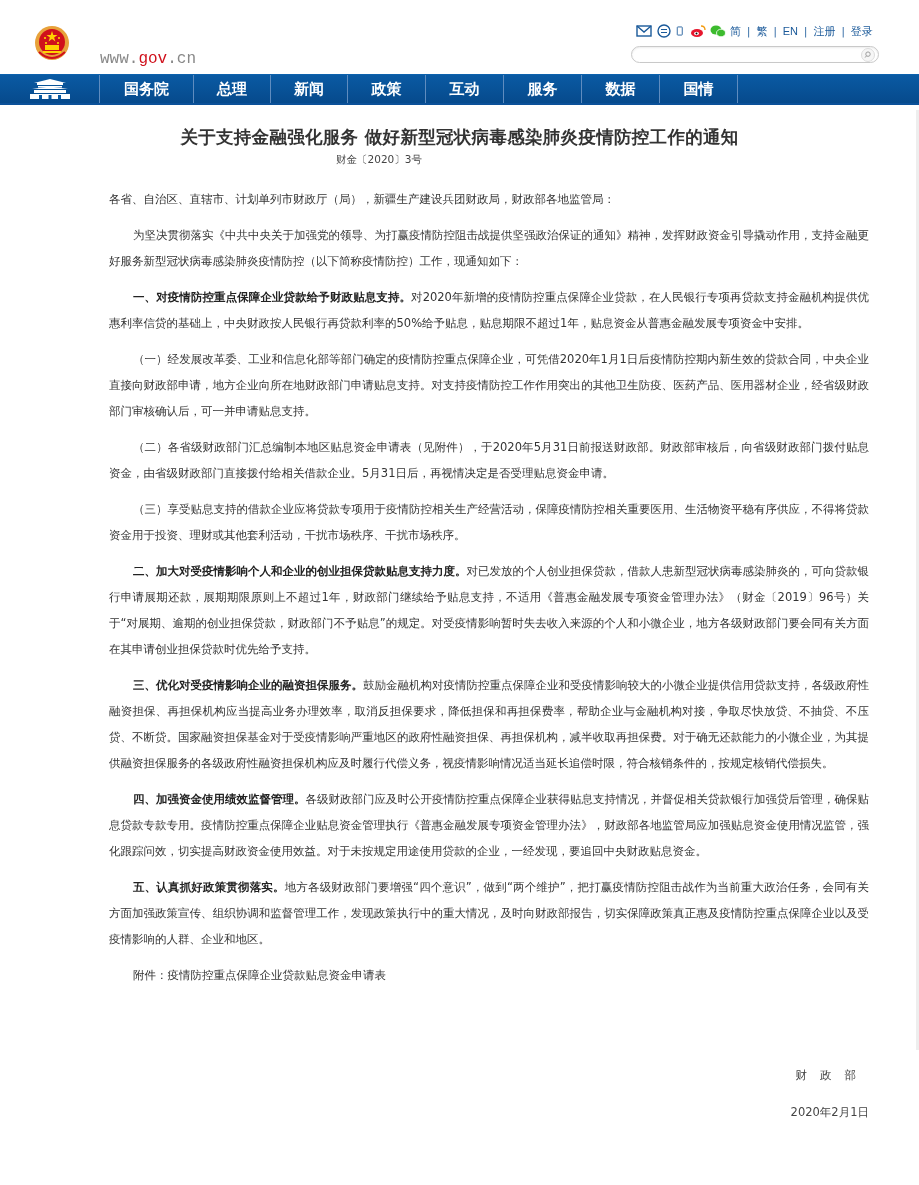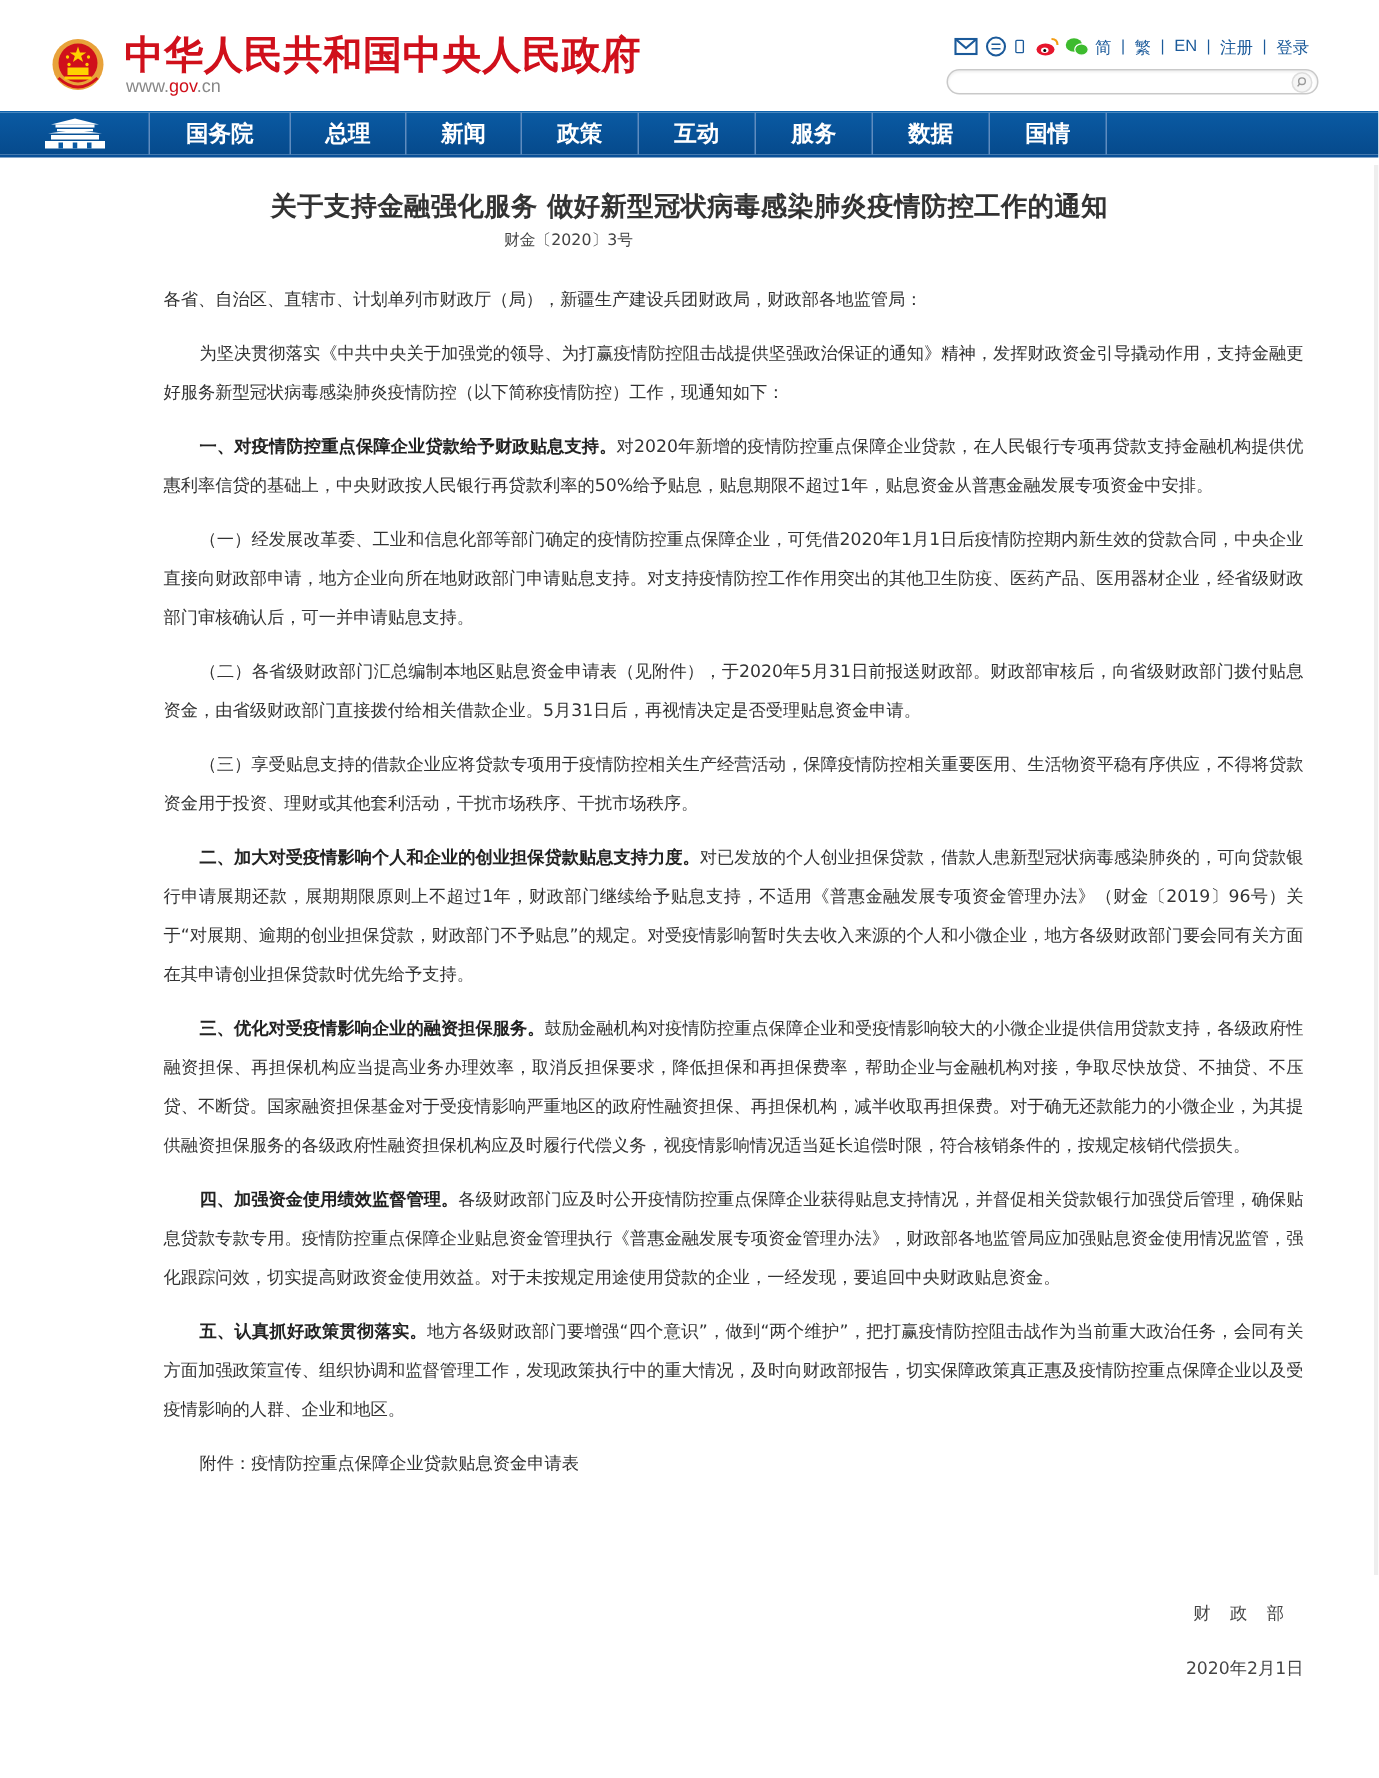--- a/index.html
+++ b/index.html
@@ -3,21 +3,21 @@
   <meta charset="utf-8">
   <style>
     * { margin: 0; padding: 0; box-sizing: border-box; }
     html, body { width: 919px; height: 1185px; background: #fff; overflow: hidden; }
     body { font-family: "DejaVu Sans", "Liberation Sans", sans-serif; color: #333; position: relative; }
 
     
     .top { position: relative; height: 74px; }
     .emblem { position: absolute; left: 33px; top: 24px; width: 38px; height: 40px; }
     .site-title { position: absolute; left: 83px; top: 19px; font-size: 26px; font-weight: bold; color: #d0101b; letter-spacing: 0.5px; white-space: nowrap; font-family: "DejaVu Sans", sans-serif; }
-    .site-url { position: absolute; left: 84px; top: 50px; font-size: 12px; color: #888; font-family: Liberation Sans, sans-serif; }
+    .site-url { position: absolute; left: 100px; top: 50px; font-size: 16px; color: #888; font-family: Liberation Mono, monospace; }
     .site-url b { color: #d0101b; font-weight: normal; }
 
     .tools { position: absolute; left: 636px; top: 23px; height: 16px; display: flex; align-items: center; gap: 4px; font-size: 11px; color: #1b5a9a; }
     .tools .ic { display: inline-block; width: 16px; height: 14px; }
     .tools .link { color: #1b5a9a; font-family: "Liberation Sans", sans-serif; font-size: 11px; }
     .tools .sep { color: #1b5a9a; font-size: 10px; margin: 0 2px; }
 
     .search-box { position: absolute; left: 631px; top: 46px; width: 248px; height: 17px; border: 1px solid #c9c9c9; border-radius: 9px; background: #fff; box-shadow: inset 0 1px 2px rgba(0,0,0,0.08); }
     .search-btn { position: absolute; right: 3px; top: 1px; width: 14px; height: 14px; border-radius: 7px; border: 1px solid #ddd; background: #f6f6f6; }
 
@@ -53,21 +53,20 @@
     <circle cx="19" cy="18" r="13" fill="#d0101b"></circle>
     <polygon points="19,7 20.3,11 24.5,11 21.1,13.4 22.4,17.4 19,15 15.6,17.4 16.9,13.4 13.5,11 17.7,11" fill="#ffd200"></polygon>
     <circle cx="12" cy="14" r="1.1" fill="#ffd200"></circle>
     <circle cx="26" cy="14" r="1.1" fill="#ffd200"></circle>
     <circle cx="13" cy="19" r="1.1" fill="#ffd200"></circle>
     <circle cx="25" cy="19" r="1.1" fill="#ffd200"></circle>
     <rect x="12" y="21" width="14" height="5" fill="#ffd200"></rect>
     <rect x="10" y="27" width="18" height="2" fill="#ffd200"></rect>
     <path d="M6 28 Q19 40 32 28" stroke="#d0101b" stroke-width="2" fill="none"></path>
   </svg>
-  <div class="site-title">中华人民共和国中央人民政府</div>
   <div class="site-url"><span>www.</span><b>gov</b><span>.cn</span></div>
 
   <div class="tools">
     <svg class="ic" viewBox="0 0 16 14">
         <rect x="1" y="2" width="14" height="10" fill="none" stroke="#1b5a9a" stroke-width="1.4"></rect>
         <polyline points="1,2 8,8 15,2" fill="none" stroke="#1b5a9a" stroke-width="1.4"></polyline>
       </svg>
     <svg class="ic" viewBox="0 0 16 14">
         <circle cx="8" cy="7" r="6" fill="none" stroke="#1b5a9a" stroke-width="1.4"></circle>
         <line x1="5" y1="5.5" x2="11" y2="5.5" stroke="#1b5a9a"></line>

